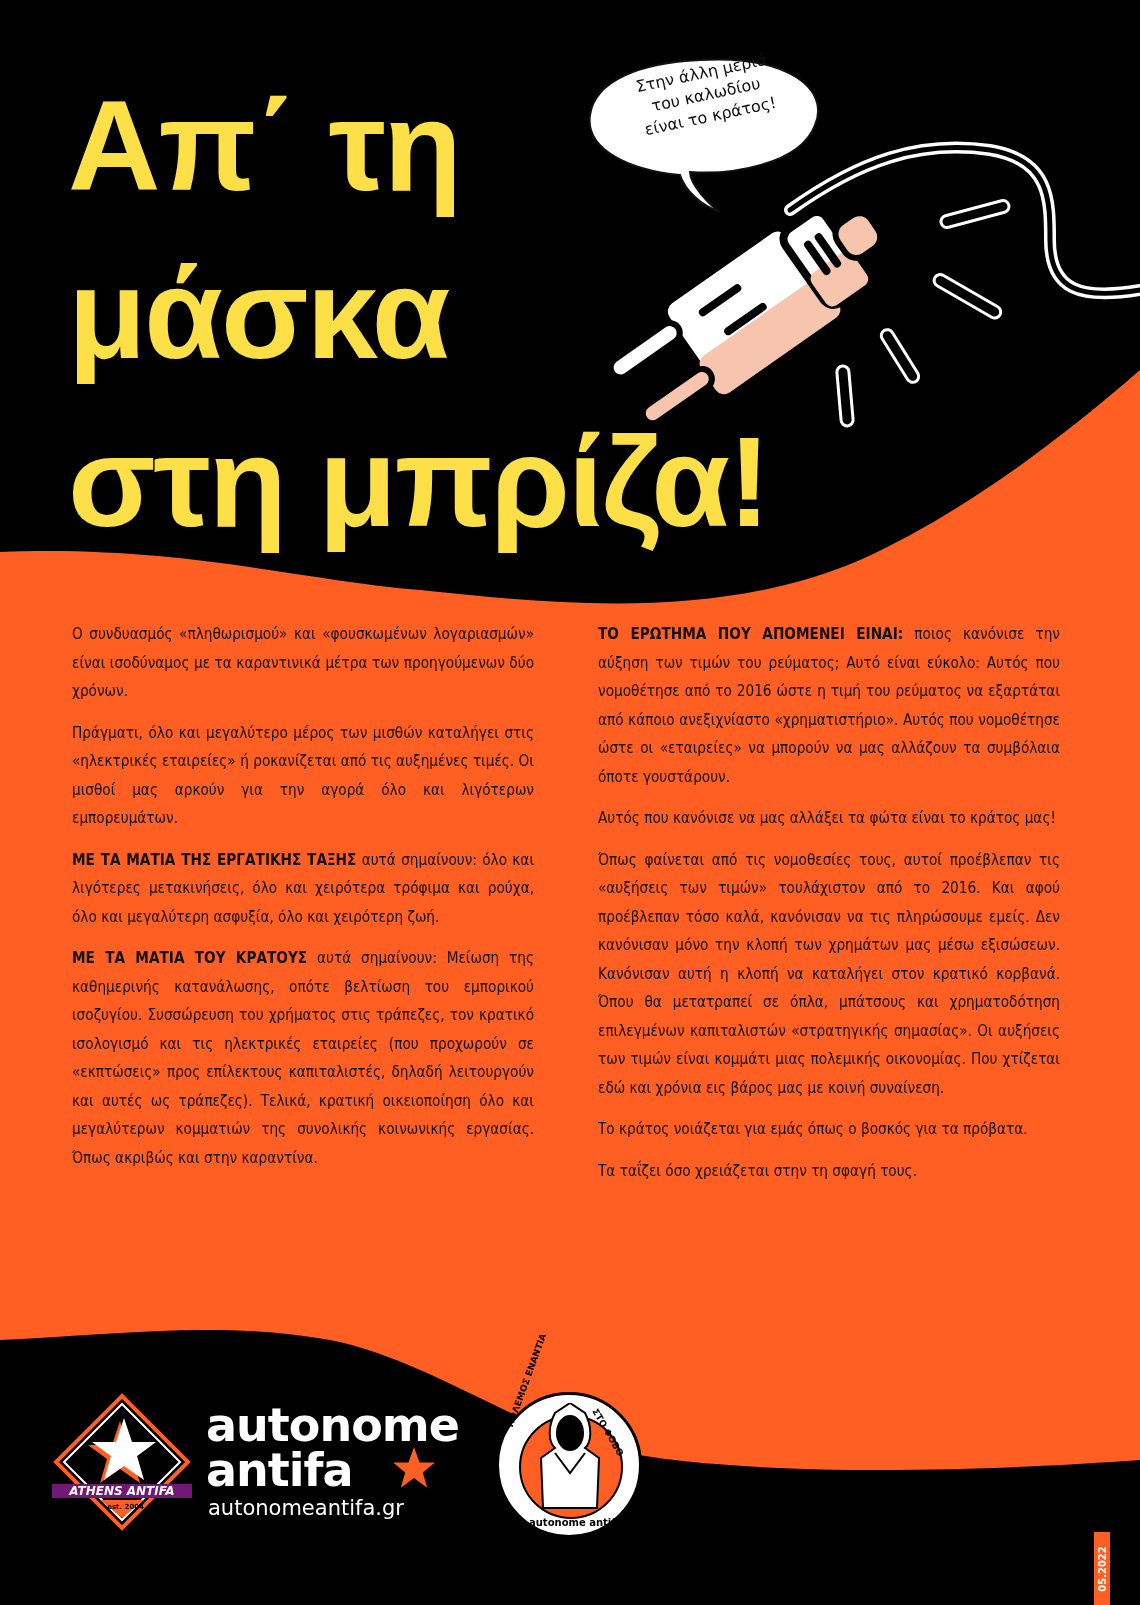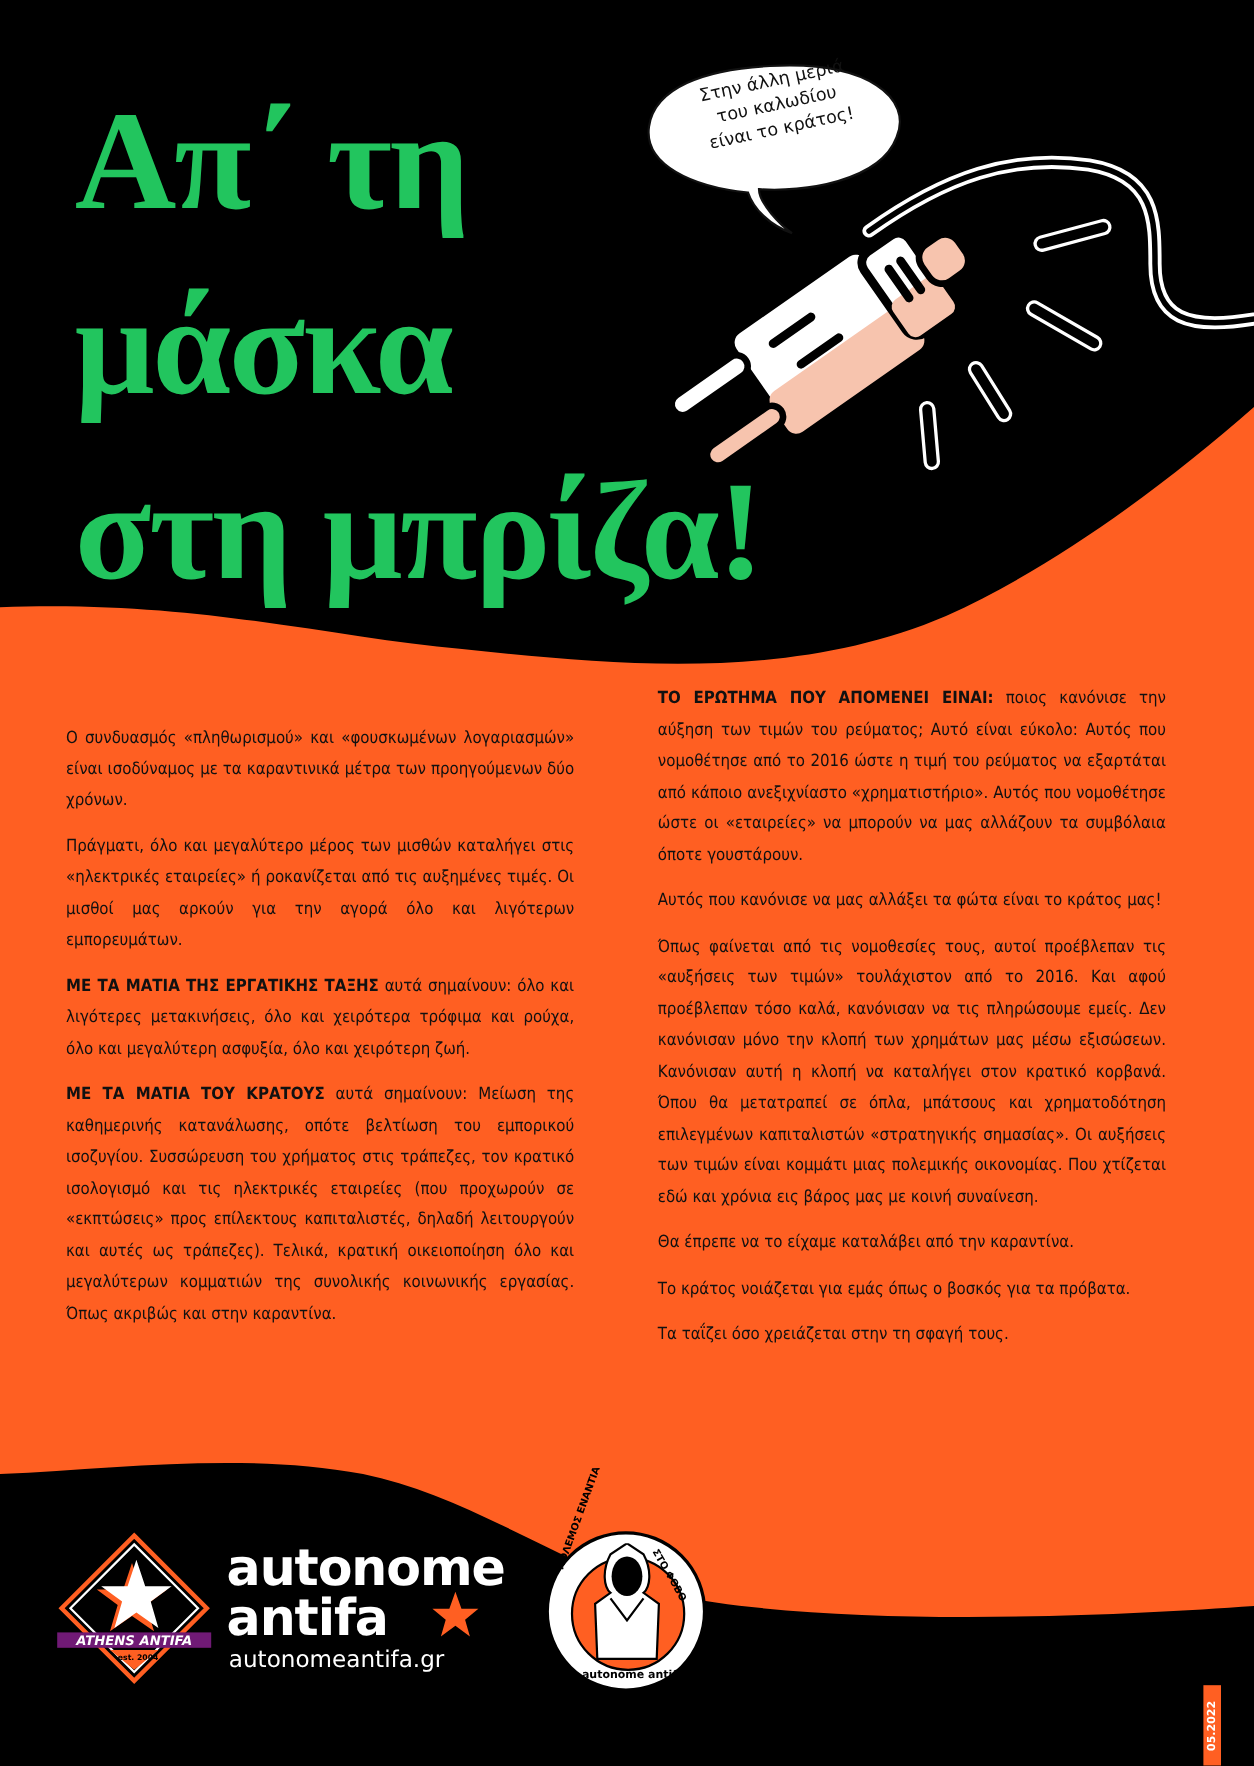--- a/index.html
+++ b/index.html
@@ -1,23 +1,23 @@
 <!DOCTYPE html>
 <html><head>
 <meta charset="utf-8">
 <style>
   html, body { margin:0; padding:0; }
   body { width:1140px; height:1605px; background:#000; position:relative; overflow:hidden; font-family:"DejaVu Sans", sans-serif; }
   .bg { position:absolute; left:0; top:0; width:1140px; height:1605px; }
-  .title { position:absolute; left:68px; top:62px; color:#22c55e; font-family:Liberation Serif, serif; font-weight:bold; font-size:128px; line-height:168px; letter-spacing:-2px; margin:0; }
+  .title { position:absolute; left:68px; top:62px; color:#fde047; font-family:Liberation Sans, sans-serif; font-weight:bold; font-size:128px; line-height:168px; letter-spacing:-2px; margin:0; }
   .title span { display:block; white-space:nowrap; }
   .bubble-text { position:absolute; left:606px; top:62px; width:200px; text-align:center; transform:rotate(-12deg); font-family:"DejaVu Sans", sans-serif; font-size:16px; line-height:22px; color:#111; font-weight:500; }
   .col { position:absolute; top:620px; width:462px; color:#111; font-family:"DejaVu Sans Condensed","DejaVu Sans", sans-serif; font-size:15.2px; line-height:28.5px; text-align:justify; }
   .col p { margin:0 0 13px 0; }
-  .col-left { left:60px;margin-top:36px; }
+  .col-left { left:72px; }
   .col-right { left:598px; top:620px; }
   .col b { font-weight:bold; }
   .logo-text { position:absolute; color:#fff; font-family:"DejaVu Sans", sans-serif; font-weight:bold; }
   .date-tag { position:absolute; left:1094px; top:1532px; width:16px; height:73px; background:#ff5f22; }
   .date-tag span { position:absolute; left:50%; top:50%; transform:translate(-50%,-50%) rotate(-90deg); color:#fff; font-size:10px; font-weight:bold; white-space:nowrap; font-family:"DejaVu Sans", sans-serif; }
 </style>
 </head>
 <body>
 
 <svg class="bg" viewBox="0 0 1140 1605" xmlns="http://www.w3.org/2000/svg">
@@ -70,21 +70,20 @@
   <p>Ο συνδυασμός «πληθωρισμού» και «φουσκωμένων λογαριασμών» είναι ισοδύναμος με τα καραντινικά μέτρα των προηγούμενων δύο χρόνων.</p>
   <p>Πράγματι, όλο και μεγαλύτερο μέρος των μισθών καταλήγει στις «ηλεκτρικές εταιρείες» ή ροκανίζεται από τις αυξημένες τιμές. Οι μισθοί μας αρκούν για την αγορά όλο και λιγότερων εμπορευμάτων.</p>
   <p><b>ΜΕ ΤΑ ΜΑΤΙΑ ΤΗΣ ΕΡΓΑΤΙΚΗΣ ΤΑΞΗΣ</b><span> αυτά σημαίνουν: όλο και λιγότερες μετακινήσεις, όλο και χειρότερα τρόφιμα και ρούχα, όλο και μεγαλύτερη ασφυξία, όλο και χειρότερη ζωή.</span></p>
   <p><b>ΜΕ ΤΑ ΜΑΤΙΑ ΤΟΥ ΚΡΑΤΟΥΣ</b><span> αυτά σημαίνουν: Μείωση της καθημερινής κατανάλωσης, οπότε βελτίωση του εμπορικού ισοζυγίου. Συσσώρευση του χρήματος στις τράπεζες, τον κρατικό ισολογισμό και τις ηλεκτρικές εταιρείες (που προχωρούν σε «εκπτώσεις» προς επίλεκτους καπιταλιστές, δηλαδή λειτουργούν και αυτές ως τράπεζες). Τελικά, κρατική οικειοποίηση όλο και μεγαλύτερων κομματιών της συνολικής κοινωνικής εργασίας. Όπως ακριβώς και στην καραντίνα.</span></p>
 </div>
 
 <div class="col col-right">
   <p><b>ΤΟ ΕΡΩΤΗΜΑ ΠΟΥ ΑΠΟΜΕΝΕΙ ΕΙΝΑΙ:</b><span> ποιος κανόνισε την αύξηση των τιμών του ρεύματος; Αυτό είναι εύκολο: Αυτός που νομοθέτησε από το 2016 ώστε η τιμή του ρεύματος να εξαρτάται από κάποιο ανεξιχνίαστο «χρηματιστήριο». Αυτός που νομοθέτησε ώστε οι «εταιρείες» να μπορούν να μας αλλάζουν τα συμβόλαια όποτε γουστάρουν.</span></p>
   <p>Αυτός που κανόνισε να μας αλλάξει τα φώτα είναι το κράτος μας!</p>
   <p>Όπως φαίνεται από τις νομοθεσίες τους, αυτοί προέβλεπαν τις «αυξήσεις των τιμών» τουλάχιστον από το 2016. Και αφού προέβλεπαν τόσο καλά, κανόνισαν να τις πληρώσουμε εμείς. Δεν κανόνισαν μόνο την κλοπή των χρημάτων μας μέσω εξισώσεων. Κανόνισαν αυτή η κλοπή να καταλήγει στον κρατικό κορβανά. Όπου θα μετατραπεί σε όπλα, μπάτσους και χρηματοδότηση επιλεγμένων καπιταλιστών «στρατηγικής σημασίας». Οι αυξήσεις των τιμών είναι κομμάτι μιας πολεμικής οικονομίας. Που χτίζεται εδώ και χρόνια εις βάρος μας με κοινή συναίνεση.</p>
-  <p>Θα έπρεπε να το είχαμε καταλάβει από την καραντίνα.</p>
   <p>Το κράτος νοιάζεται για εμάς όπως ο βοσκός για τα πρόβατα.</p>
   <p>Τα ταΐζει όσο χρειάζεται στην τη σφαγή τους.</p>
 </div>
 
 <div style="position:absolute;left:52px;top:1392px;width:140px;height:140px;">
   <svg width="140" height="140" viewBox="0 0 140 140">
     <polygon points="70,4 136,70 70,136 4,70" fill="none" stroke="#FF5F22" stroke-width="4"></polygon>
     <polygon points="70,12 128,70 70,128 12,70" fill="none" stroke="#fff" stroke-width="2"></polygon>
     <polygon points="72,26 80,50 104,50 85,64 92,88 72,74 52,88 59,64 40,50 64,50" fill="#FF5F22" transform="translate(-4,3)"></polygon>
     <polygon points="72,26 80,50 104,50 85,64 92,88 72,74 52,88 59,64 40,50 64,50" fill="#fff"></polygon>

